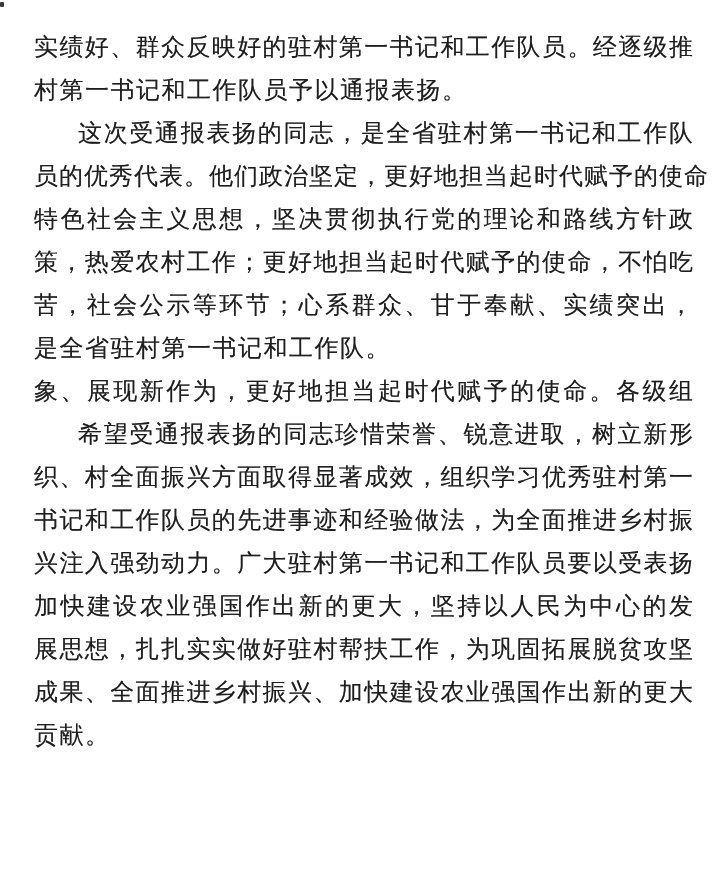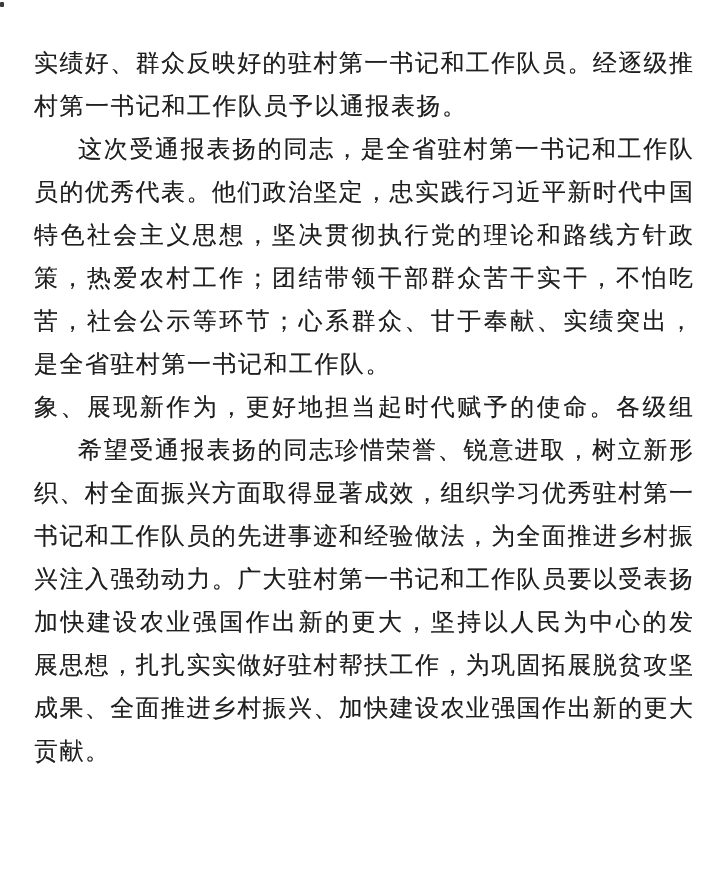--- a/index.html
+++ b/index.html
@@ -23,21 +23,20 @@
     width: 4px;
     height: 5px;
     background: #3a3a3a;
     border-radius: 1px;
   }
   .content {
     position: absolute;
     left: 34px;
     top: 26px;
     width: 660px;
-    margin-top: 16px;
   }
   .line {
     font-size: 24px;
     line-height: 43px;
     height: 43px;
     letter-spacing: 1px;
     white-space: nowrap;
     text-align: justify;
     text-align-last: justify;
     
@@ -57,23 +56,23 @@
 
 <div class="page" style="--page-bg: #ffffff; --ink: #1f1f1f;">
   <div class="scan-speck"></div>
 
   <div class="content">
 
     <div class="line">实绩好、群众反映好的驻村第一书记和工作队员。经逐级推</div>
     <div class="line last">村第一书记和工作队员予以通报表扬。</div>
 
     <div class="line indent">这次受通报表扬的同志，是全省驻村第一书记和工作队</div>
-    <div class="line">员的优秀代表。他们政治坚定，忠实践行习近平新时代中国</div>
+    <div class="line">员的优秀代表。他们政治坚定，更好地担当起时代赋予的使命</div>
     <div class="line">特色社会主义思想，坚决贯彻执行党的理论和路线方针政</div>
-    <div class="line">策，热爱农村工作；团结带领干部群众苦干实干，不怕吃</div>
+    <div class="line">策，热爱农村工作；更好地担当起时代赋予的使命，不怕吃</div>
     <div class="line">苦，社会公示等环节；心系群众、甘于奉献、实绩突出，</div>
     <div class="line last">是全省驻村第一书记和工作队。</div>
 
     <div class="line">象、展现新作为，更好地担当起时代赋予的使命。各级组</div>
     <div class="line indent">希望受通报表扬的同志珍惜荣誉、锐意进取，树立新形</div>
     <div class="line">织、村全面振兴方面取得显著成效，组织学习优秀驻村第一</div>
     <div class="line">书记和工作队员的先进事迹和经验做法，为全面推进乡村振</div>
     <div class="line">兴注入强劲动力。广大驻村第一书记和工作队员要以受表扬</div>
     <div class="line">加快建设农业强国作出新的更大，坚持以人民为中心的发</div>
     <div class="line">展思想，扎扎实实做好驻村帮扶工作，为巩固拓展脱贫攻坚</div>

